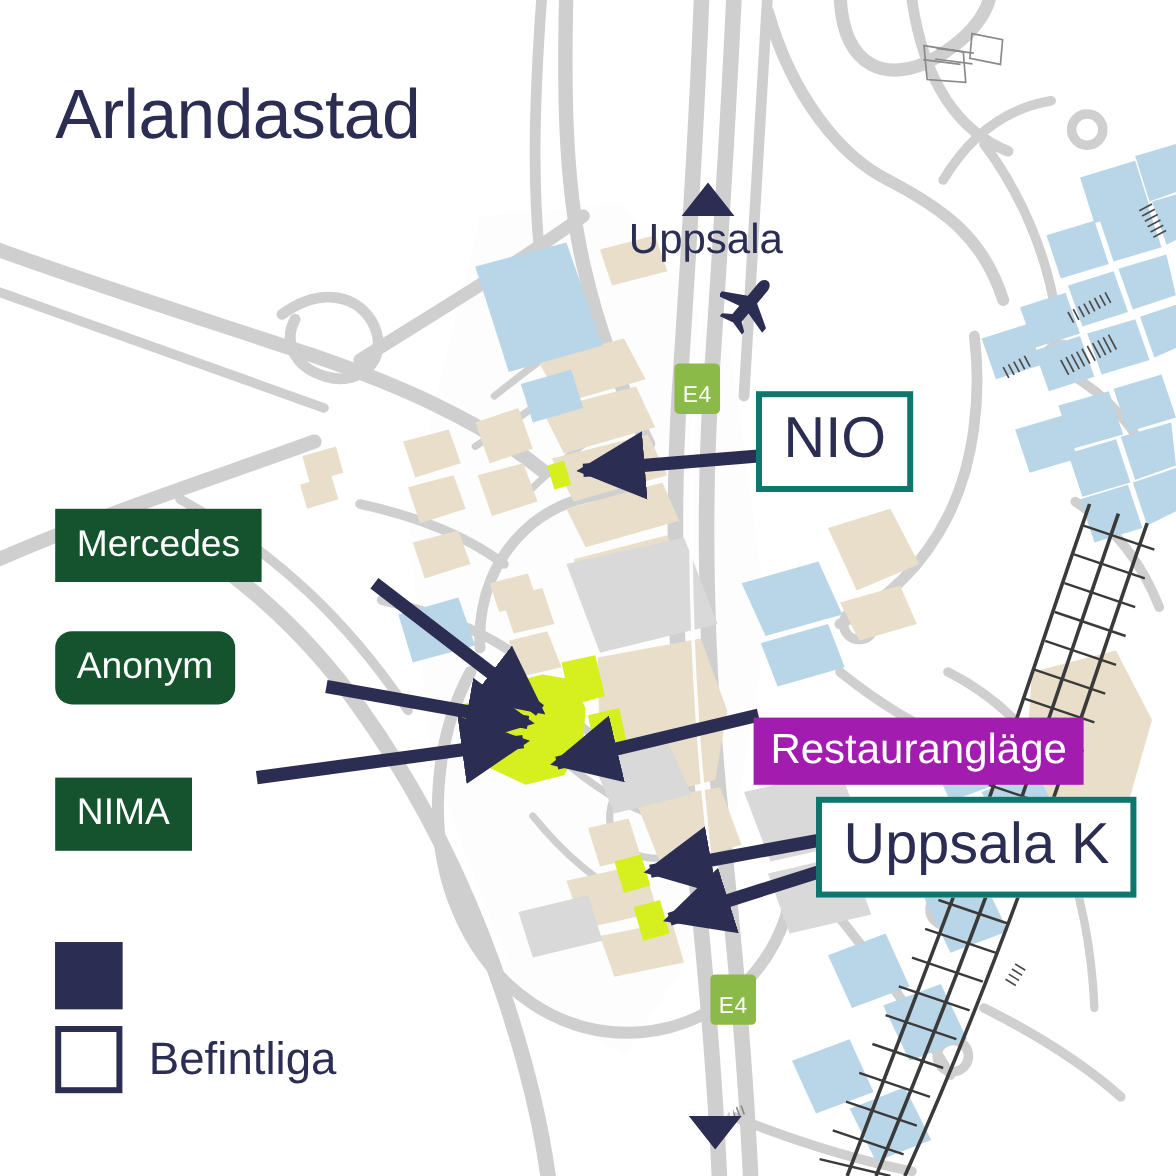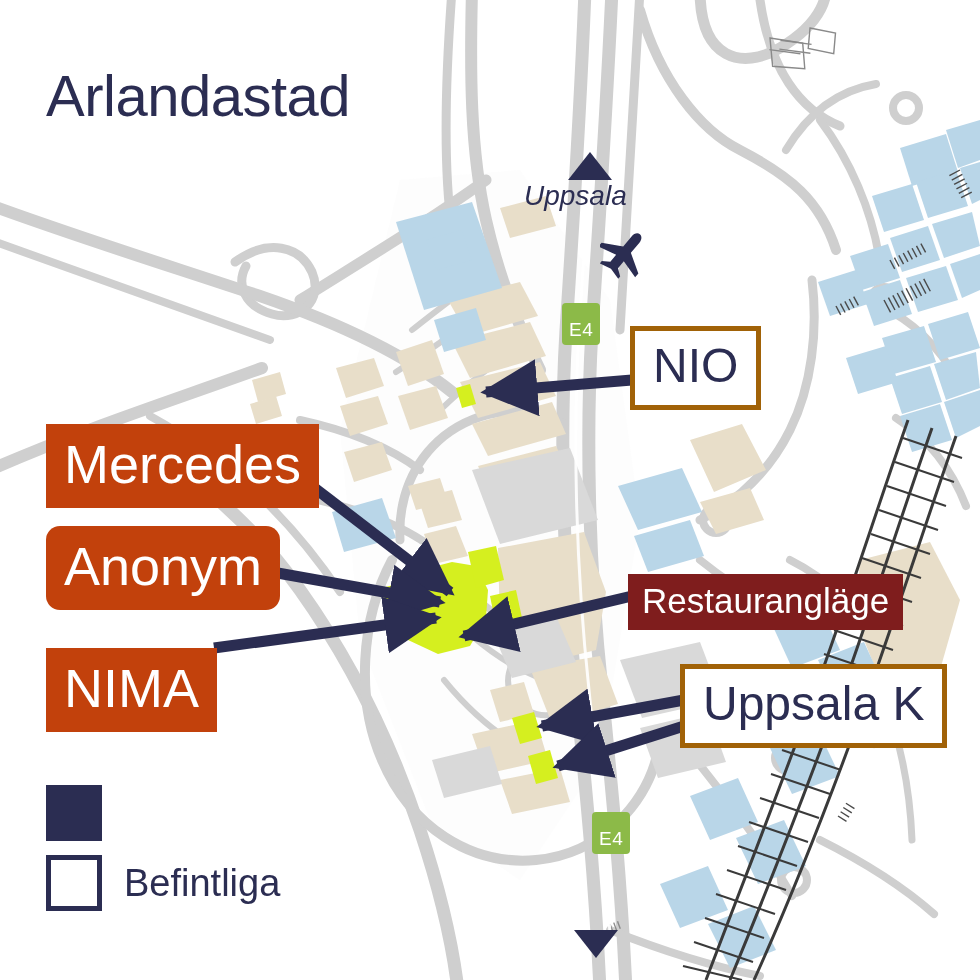--- a/index.html
+++ b/index.html
@@ -38,58 +38,58 @@
     font-size: 58px;
     letter-spacing: -0.5px;
     color: #2b2d52;
     font-weight: 400;
     white-space: nowrap;
   }
 
   
   .label-filled {
     position: absolute;
-    background: #c2410c;
+    background: #14532d;
     color: #ffffff;
-    font-size: 54px;
+    font-size: 31px;
     line-height: 1;
     padding: 13px 18px 17px 18px;
     white-space: nowrap;
     font-weight: 400;
   }
   .label-outline {
     position: absolute;
     background: #ffffff;
     color: #2b2d52;
-    border: 5px solid #a16207;
+    border: 5px solid #0f766e;
     font-size: 48px;
     line-height: 1;
     padding: 11px 18px 15px 18px;
     white-space: nowrap;
     font-weight: 400;
   }
   .label-teal {
     position: absolute;
-    background: #7f1d1d;
+    background: #a21caf;
     color: #ffffff;
     font-size: 35px;
     line-height: 1;
     padding: 9px 14px 12px 14px;
     white-space: nowrap;
     font-weight: 400;
+    margin-top: 24px;
   }
 
   
   .dir-label {
     position: absolute;
     color: #2b2d52;
-    font-size: 28px;
-    line-height: 1;
-    white-space: nowrap;
-    font-style: italic;
+    font-size: 35px;
+    line-height: 1;
+    white-space: nowrap;
   }
   .road-shield {
     position: absolute;
     background: #8cba48;
     color: #ffffff;
     font-size: 19px;
     line-height: 1;
     border-radius: 4px;
     padding: 17px 7px 6px 7px;
     white-space: nowrap;

